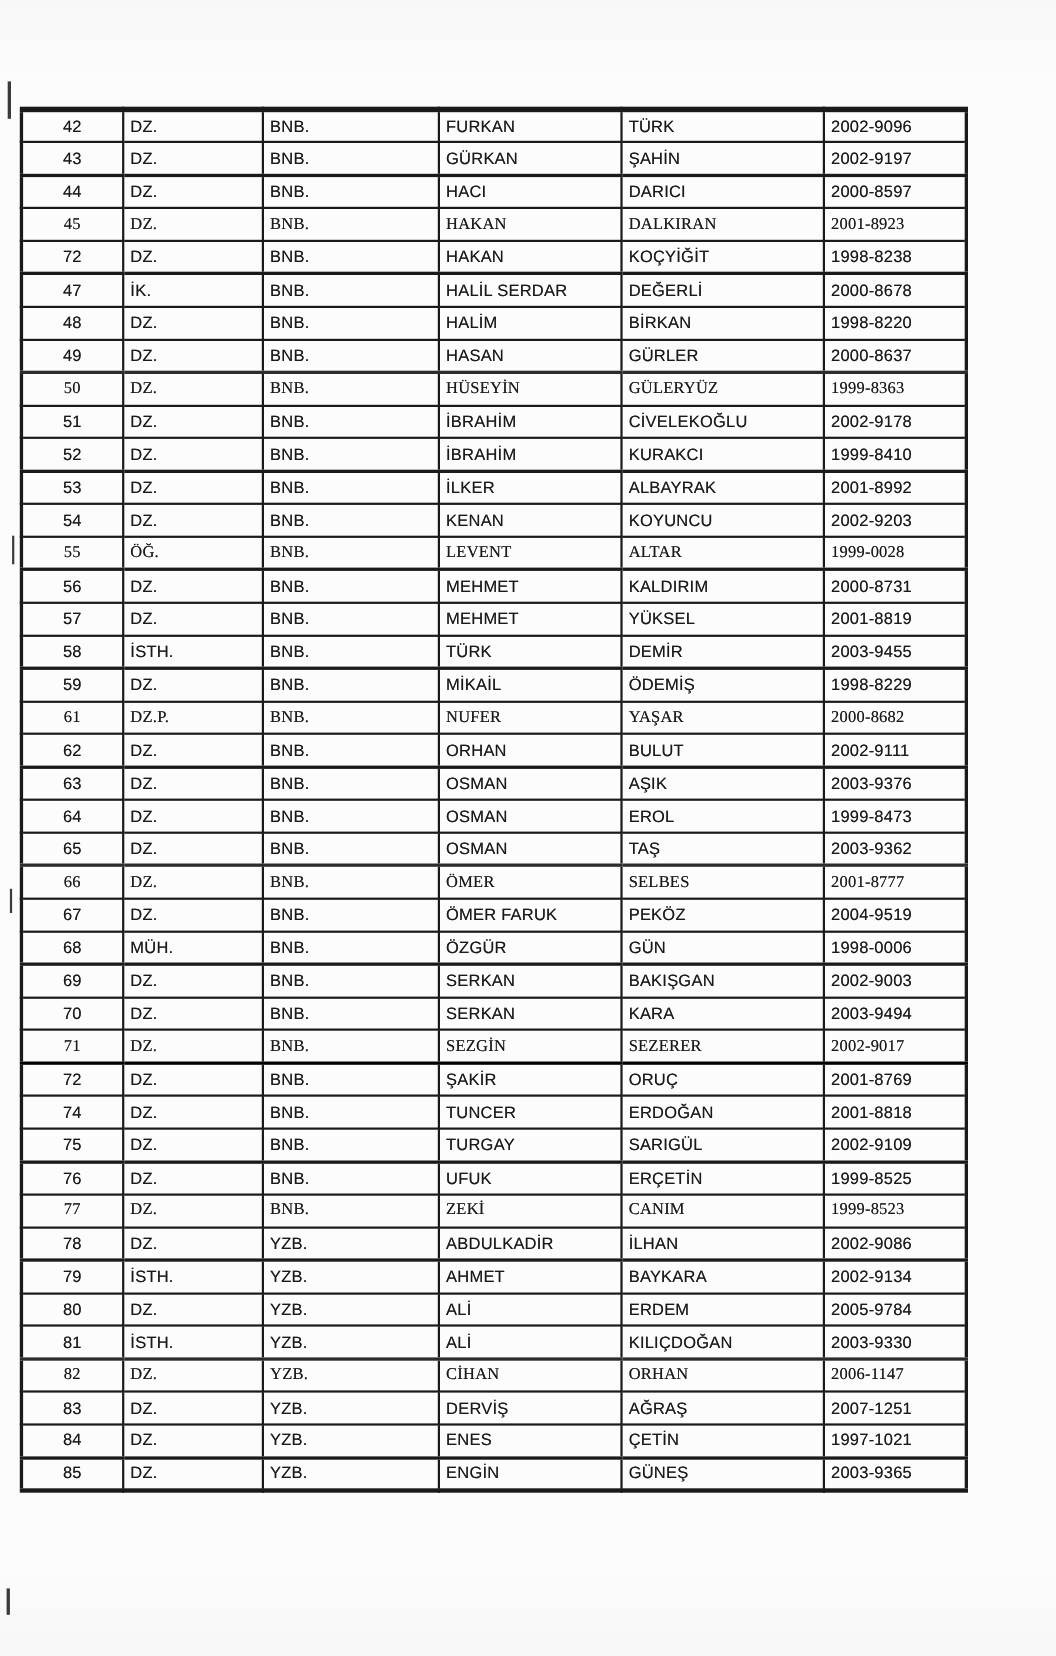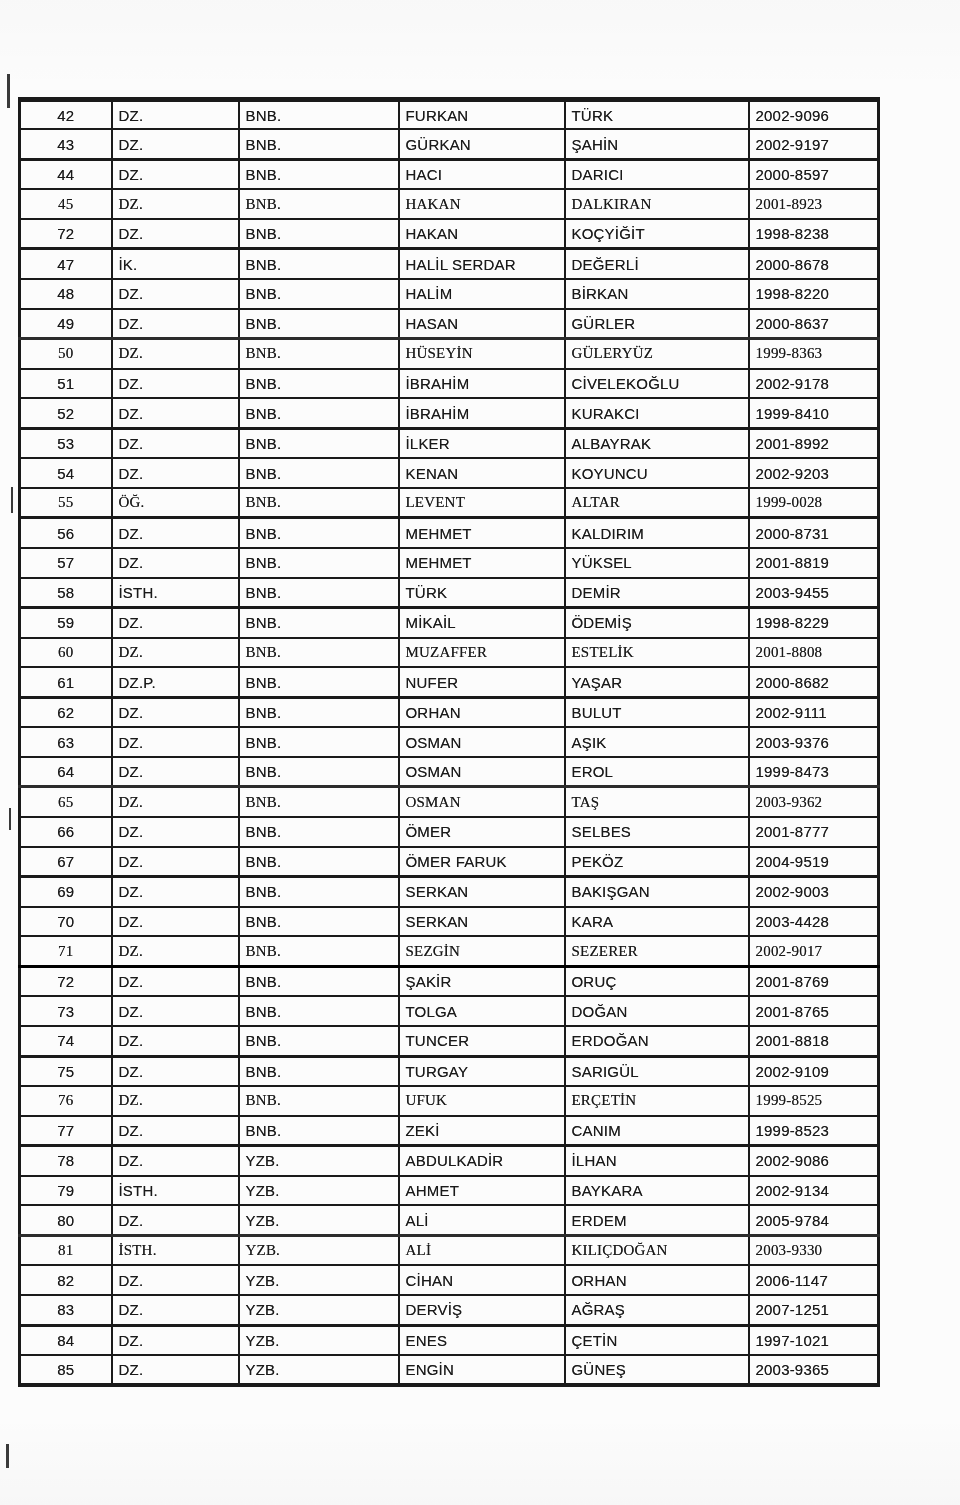--- a/index.html
+++ b/index.html
@@ -229,28 +229,20 @@
         </tr>
         <tr>
           <td class="num">59</td>
           <td>DZ.</td>
           <td>BNB.</td>
           <td>MİKAİL</td>
           <td>ÖDEMİŞ</td>
           <td>1998-8229</td>
         </tr>
         <tr>
-          <td class="num">60</td>
-          <td>DZ.</td>
-          <td>BNB.</td>
-          <td>MUZAFFER</td>
-          <td>ESTELİK</td>
-          <td>2001-8808</td>
-        </tr>
-        <tr>
           <td class="num">61</td>
           <td>DZ.P.</td>
           <td>BNB.</td>
           <td>NUFER</td>
           <td>YAŞAR</td>
           <td>2000-8682</td>
         </tr>
         <tr>
           <td class="num">62</td>
           <td>DZ.</td>
@@ -293,58 +285,58 @@
         </tr>
         <tr>
           <td class="num">67</td>
           <td>DZ.</td>
           <td>BNB.</td>
           <td>ÖMER FARUK</td>
           <td>PEKÖZ</td>
           <td>2004-9519</td>
         </tr>
         <tr>
+          <td class="num">68</td>
+          <td>MÜH.</td>
+          <td>BNB.</td>
+          <td>ÖZGÜR</td>
+          <td>GÜN</td>
+          <td>1998-0006</td>
+        </tr>
+        <tr>
           <td class="num">69</td>
           <td>DZ.</td>
           <td>BNB.</td>
           <td>SERKAN</td>
           <td>BAKIŞGAN</td>
           <td>2002-9003</td>
         </tr>
         <tr>
           <td class="num">70</td>
           <td>DZ.</td>
           <td>BNB.</td>
           <td>SERKAN</td>
           <td>KARA</td>
-          <td>2003-4428</td>
+          <td>2003-9494</td>
         </tr>
         <tr>
           <td class="num">71</td>
           <td>DZ.</td>
           <td>BNB.</td>
           <td>SEZGİN</td>
           <td>SEZERER</td>
           <td>2002-9017</td>
         </tr>
         <tr>
           <td class="num">72</td>
           <td>DZ.</td>
           <td>BNB.</td>
           <td>ŞAKİR</td>
           <td>ORUÇ</td>
           <td>2001-8769</td>
-        </tr>
-        <tr>
-          <td class="num">73</td>
-          <td>DZ.</td>
-          <td>BNB.</td>
-          <td>TOLGA</td>
-          <td>DOĞAN</td>
-          <td>2001-8765</td>
         </tr>
         <tr>
           <td class="num">74</td>
           <td>DZ.</td>
           <td>BNB.</td>
           <td>TUNCER</td>
           <td>ERDOĞAN</td>
           <td>2001-8818</td>
         </tr>
         <tr>

